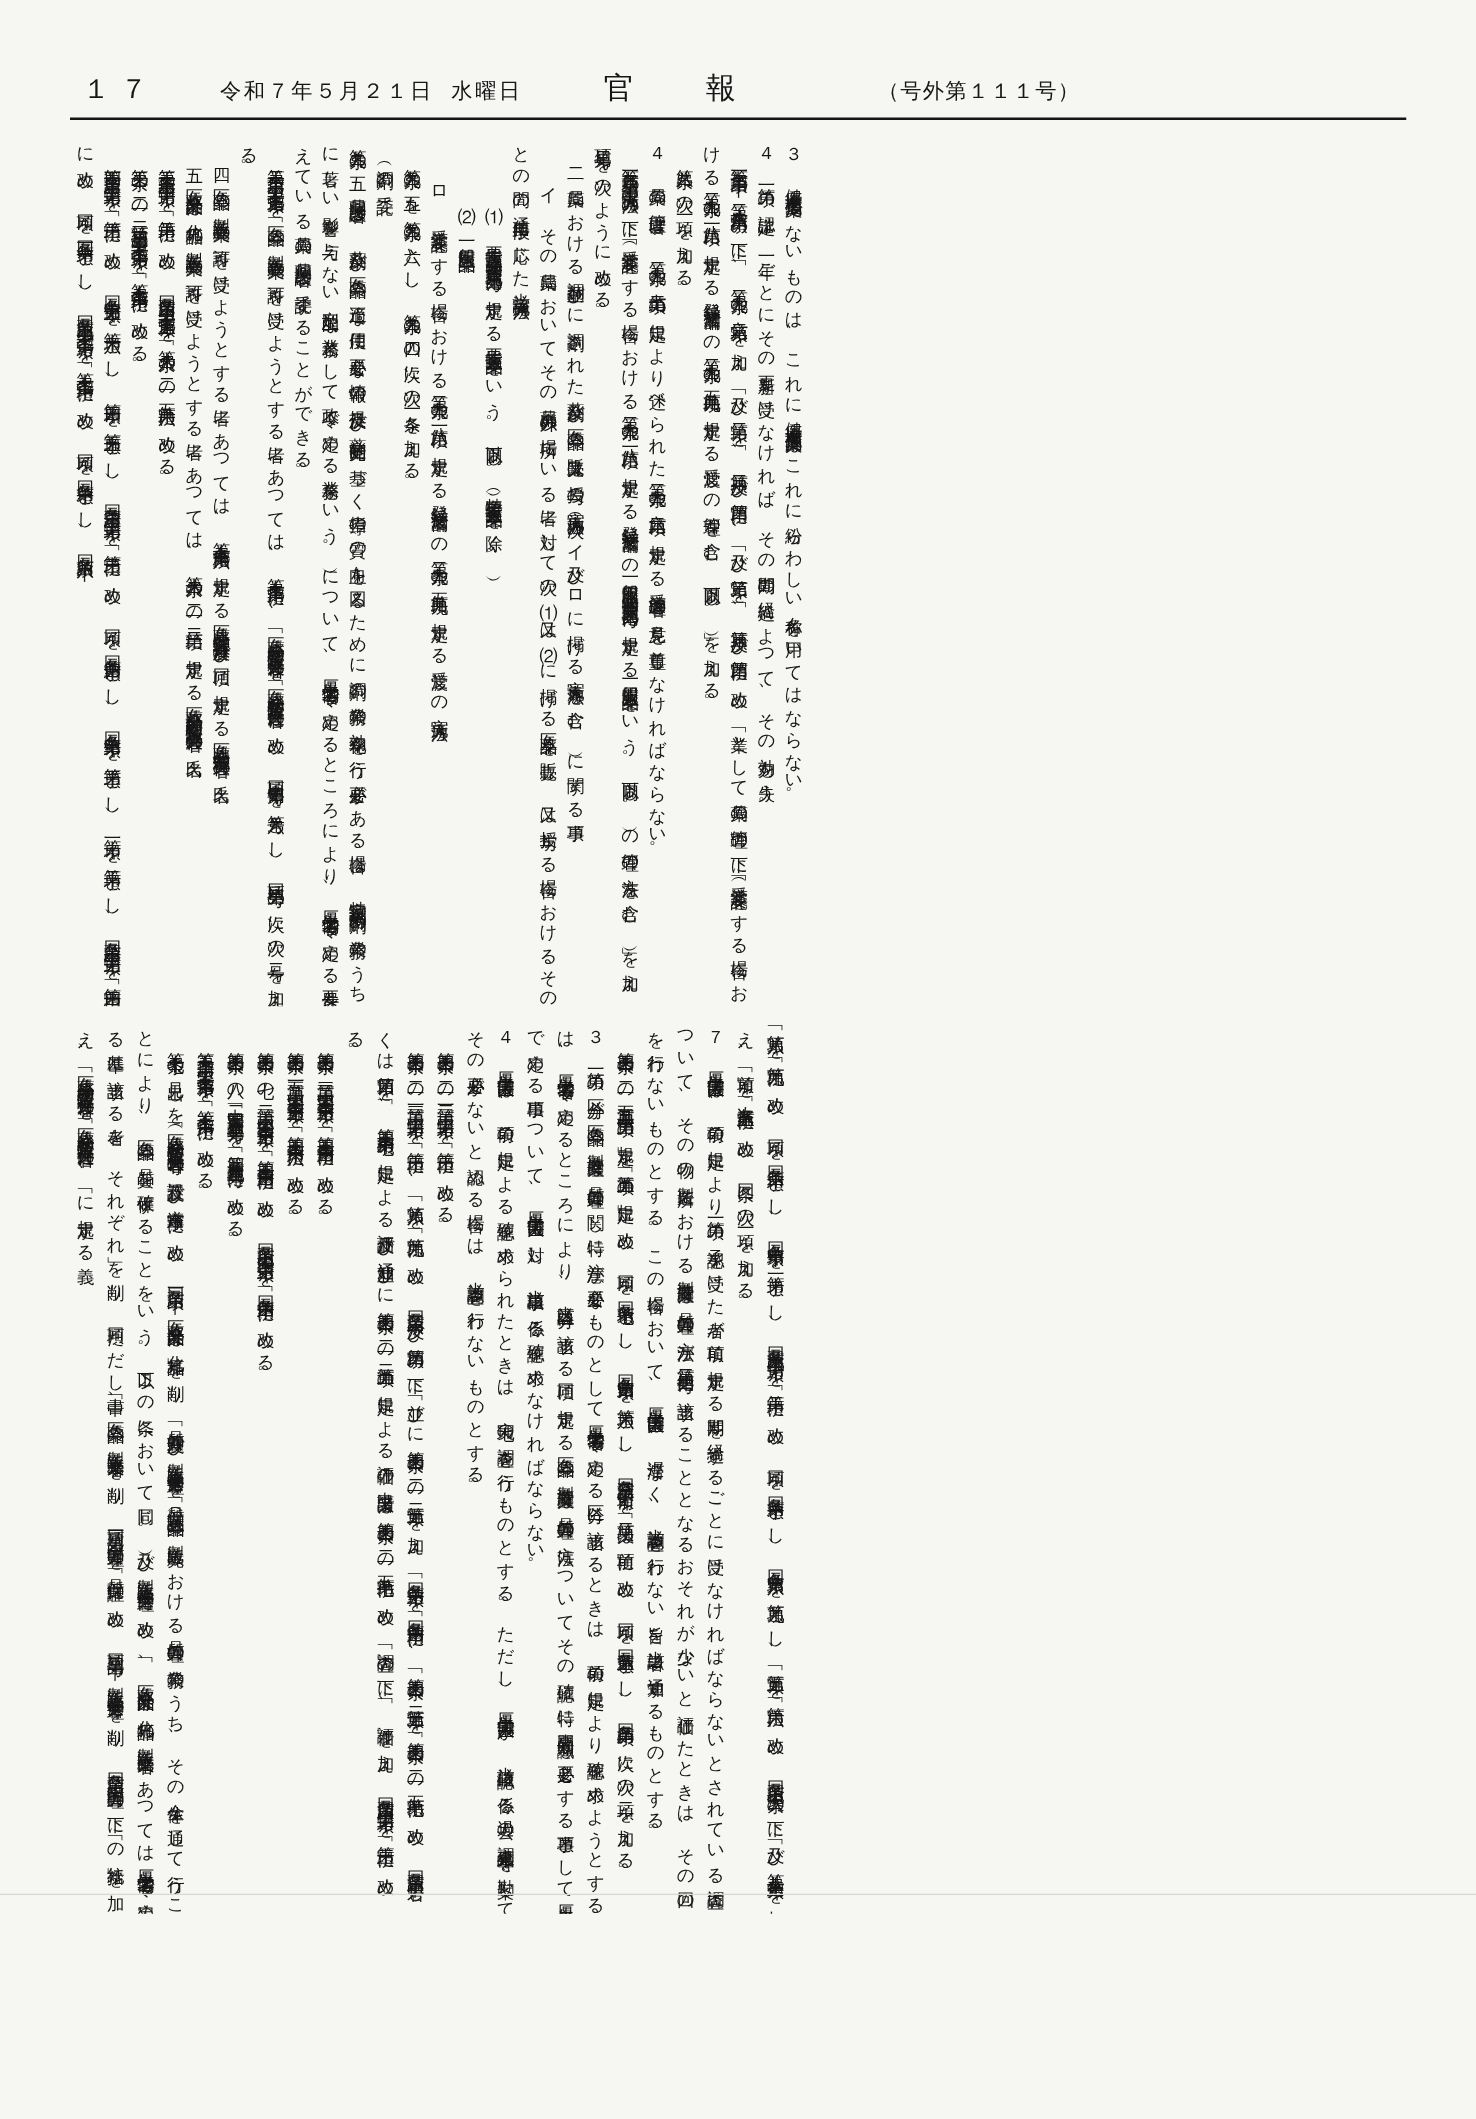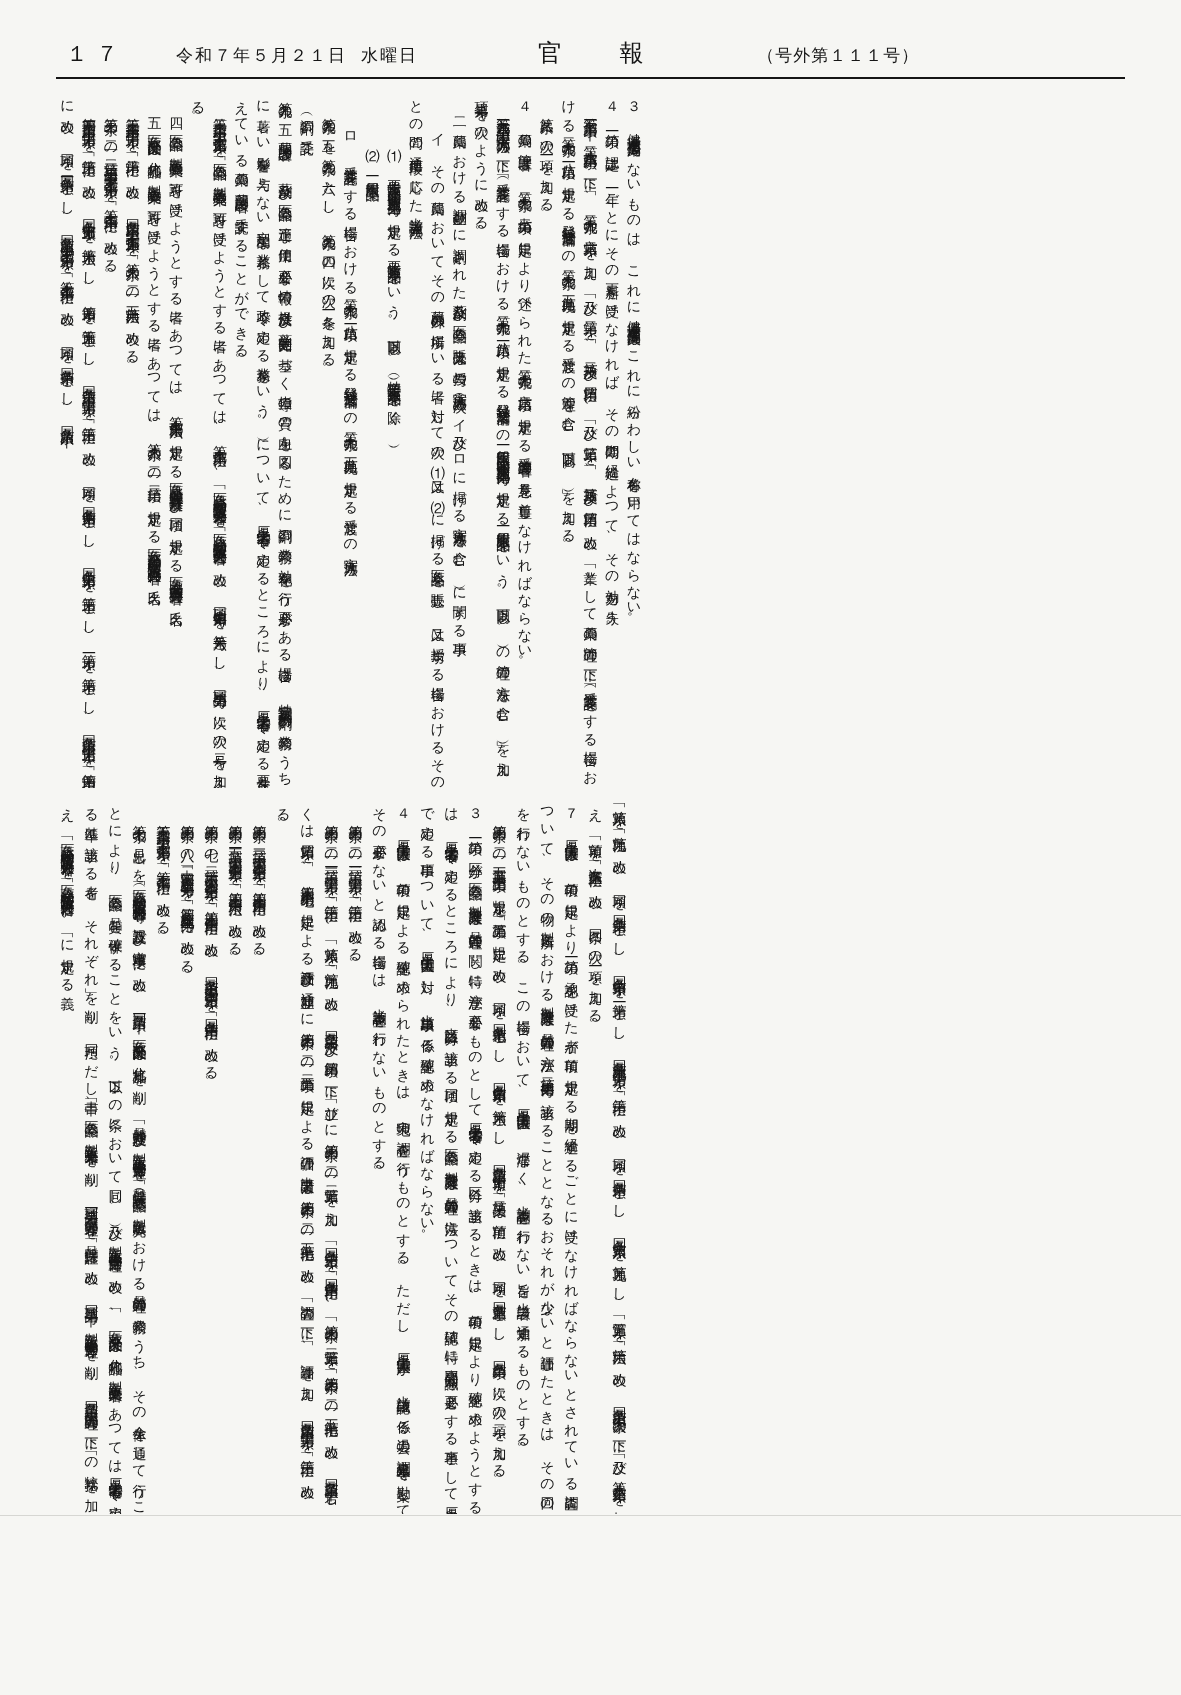--- a/index.html
+++ b/index.html
@@ -5,21 +5,21 @@
   html, body {
     margin: 0;
     padding: 0;
     background: #e9e9e6;
   }
   .page {
     width: 1181px;
     height: 1695px;
     background: #f6f6f3;
     box-sizing: border-box;
-    padding: 37px 56px 0 56px;
+    padding: 54px 56px 0 56px;
     font-family: "DejaVu Serif", "Liberation Serif", serif;
     color: #161616;
     position: relative;
     overflow: hidden;
   }
   .masthead {
     display: flex;
     align-items: baseline;
     white-space: nowrap;
     height: 34px;
@@ -30,21 +30,21 @@
     margin-left: 10px;
   }
   .date {
     font-size: 17px;
     margin-left: 50px;
     letter-spacing: 2px;
   }
   .weekday { margin-left: 14px; }
   .title {
     font-size: 24px;
-    margin-left: 120px;
+    margin-left: 65px;
     letter-spacing: 2.4em;
   }
   .issue {
     font-size: 17px;
     margin-left: 56px;
     letter-spacing: 1px;
   }
   .rule {
     border-bottom: 2px solid #151515;
     margin-top: 6px;

